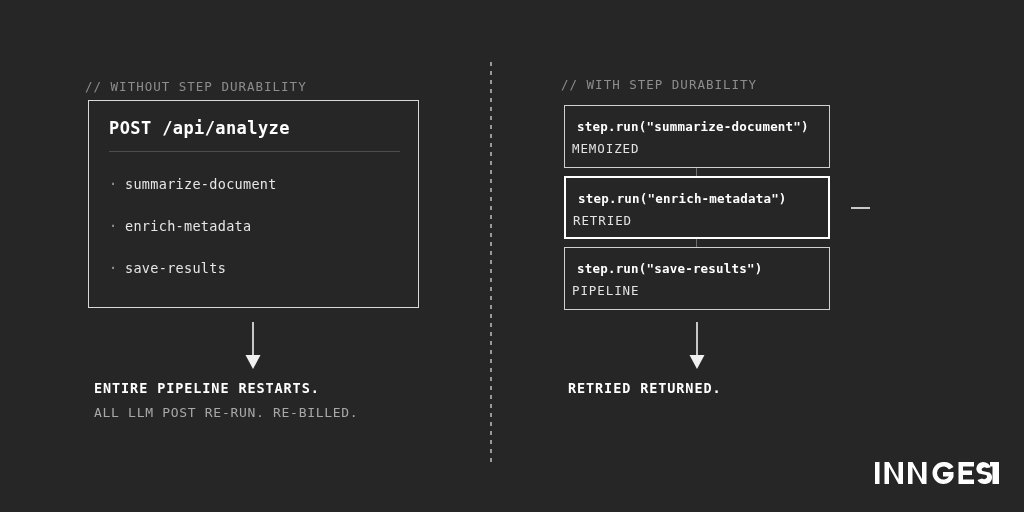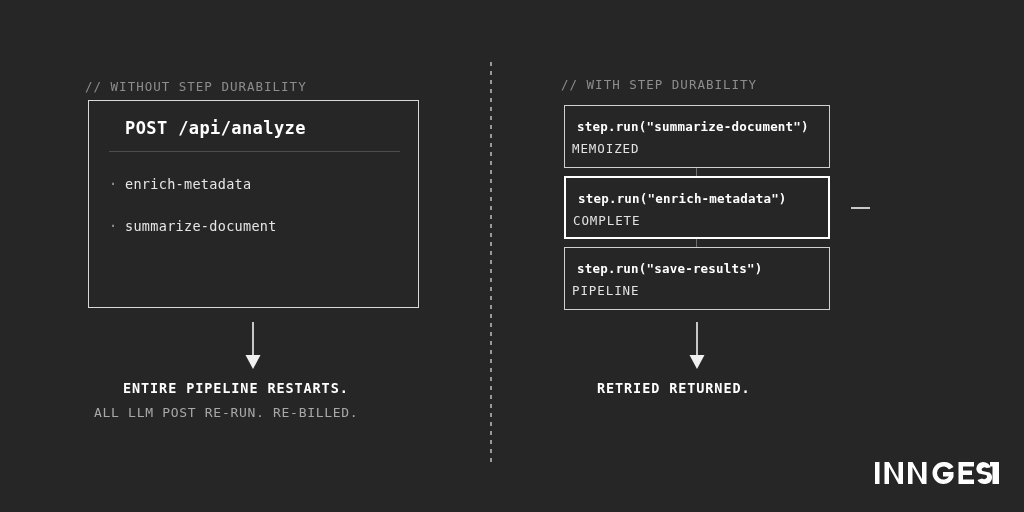--- a/index.html
+++ b/index.html
@@ -58,21 +58,21 @@
   .mono-box {
     position: absolute;
     left: 88px;
     top: 100px;
     width: 331px;
     height: 208px;
     border: 1.5px solid #d8d8d8;
   }
   .mono-title {
     position: absolute;
-    left: 36px;
+    left: 20px;
     top: 17px;
     font-size: 17px;
     font-weight: bold;
     letter-spacing: 0.4px;
     color: #ffffff;
     white-space: nowrap;
   }
   .mono-rule {
     position: absolute;
     left: 20px;
@@ -173,21 +173,20 @@
   #outcome-left  { left: 94px;  top: 380px; }
   #outcome-right { left: 568px; top: 380px; }
   .outcome .headline {
     display: block;
     font-size: 13.5px;
     font-weight: bold;
     letter-spacing: 0.9px;
     color: #ffffff;
     white-space: nowrap;
     margin-bottom: 9px;
-    margin-left: 29px;
   }
   .outcome .sub {
     display: block;
     font-size: 13px;
     letter-spacing: 0.7px;
     color: #a8a8a8;
     white-space: nowrap;
   }
 
   
@@ -207,24 +206,27 @@
 
   <div class="divider"></div>
 
   <div class="section-label left">// WITHOUT STEP DURABILITY</div>
 
   <div class="mono-box">
     <div class="mono-title">POST /api/analyze</div>
     <div class="mono-rule"></div>
     <ul class="mono-list">
       <li>
+        <span class="dot">·</span><span>summarize-document</span>
+      </li>
+      <li>
         <span class="dot">·</span><span>enrich-metadata</span>
       </li>
       <li>
-        <span class="dot">·</span><span>summarize-document</span>
+        <span class="dot">·</span><span>save-results</span>
       </li>
     </ul>
   </div>
 
   <svg class="arrow" id="arrow-left" viewBox="0 0 22 48">
     <line x1="11" y1="0" x2="11" y2="34" stroke="#f0f0f0" stroke-width="1.6"></line>
     <polygon points="3.5,33 18.5,33 11,47" fill="#f0f0f0"></polygon>
   </svg>
 
   <div class="outcome" id="outcome-left">
@@ -235,21 +237,21 @@
   <div class="section-label right">// WITH STEP DURABILITY</div>
 
   <div class="step-box" id="step-0">
     <div class="call">step.run("summarize-document")</div>
     <div class="state">MEMOIZED</div>
   </div>
   <div class="step-link" id="link-0"></div>
 
   <div class="step-box highlight" id="step-1">
     <div class="call">step.run("enrich-metadata")</div>
-    <div class="state">COMPLETE</div>
+    <div class="state">RETRIED</div>
   </div>
   <div class="step-link" id="link-1"></div>
 
   <div class="step-box" id="step-2">
     <div class="call">step.run("save-results")</div>
     <div class="state">PIPELINE</div>
   </div>
 
   <div class="callout-leader"></div>
 

